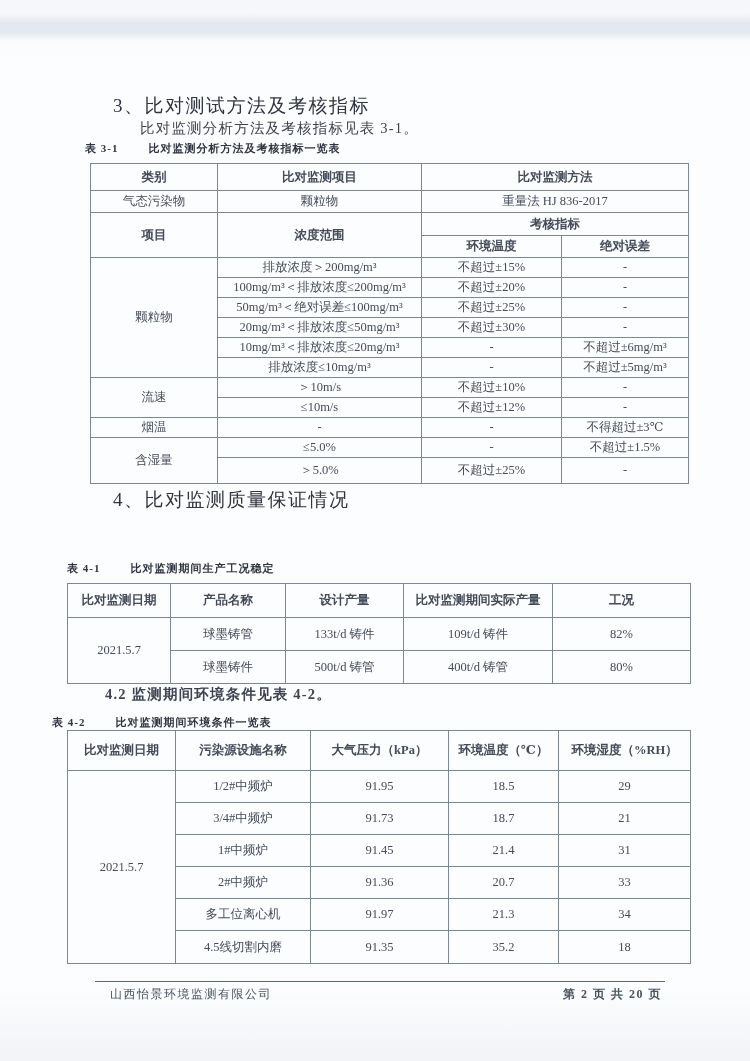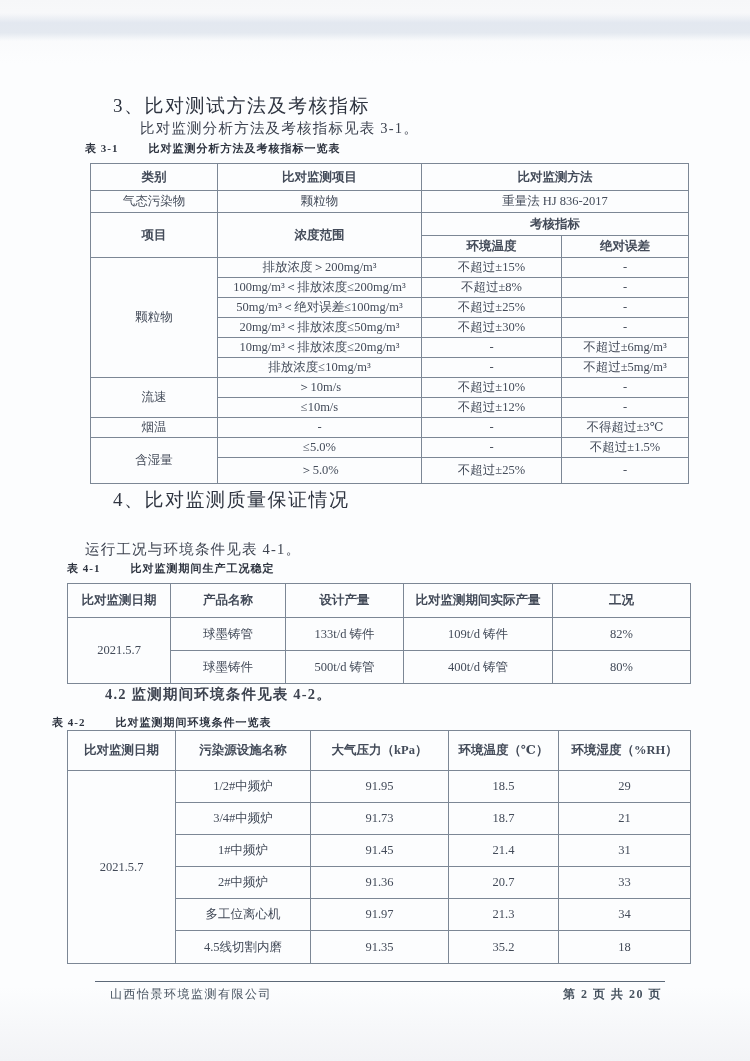--- a/index.html
+++ b/index.html
@@ -76,21 +76,21 @@
       <td class="hd">绝对误差</td>
     </tr>
     <tr style="height:20px">
       <td rowspan="6">颗粒物</td>
       <td>排放浓度＞200mg/m³</td>
       <td>不超过±15%</td>
       <td>-</td>
     </tr>
     <tr style="height:20px">
       <td>100mg/m³＜排放浓度≤200mg/m³</td>
-      <td>不超过±8%</td>
+      <td>不超过±20%</td>
       <td>-</td>
     </tr>
     <tr style="height:20px">
       <td>50mg/m³＜绝对误差≤100mg/m³</td>
       <td>不超过±25%</td>
       <td>-</td>
     </tr>
     <tr style="height:20px">
       <td>20mg/m³＜排放浓度≤50mg/m³</td>
       <td>不超过±30%</td>
@@ -131,21 +131,20 @@
     </tr>
     <tr style="height:26px">
       <td>＞5.0%</td>
       <td>不超过±25%</td>
       <td>-</td>
     </tr>
   </tbody>
     </table>
 
   <div class="abs heading" style="left:113px;top:487px;">4、比对监测质量保证情况</div>
-  <div class="abs body-text" style="left:85px;top:540px;">运行工况与环境条件见表 4-1。</div>
 
   <div class="abs caption" style="left:67px;top:561px;width:623px;">
     <span class="cap-label">表 4-1</span><span>比对监测期间生产工况稳定</span>
   </div>
 
   <table class="doc-table t41" style="left:67px;top:583px;width:623px;">
     <colgroup>
         <col style="width:103px">
         <col style="width:115px">
         <col style="width:118px">

